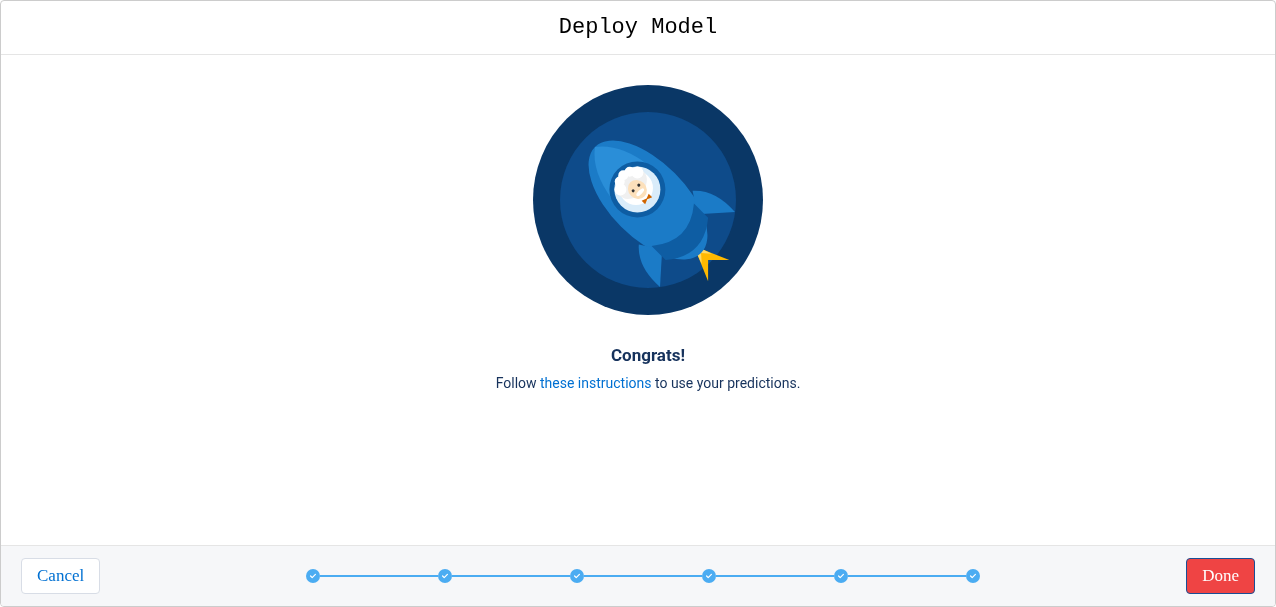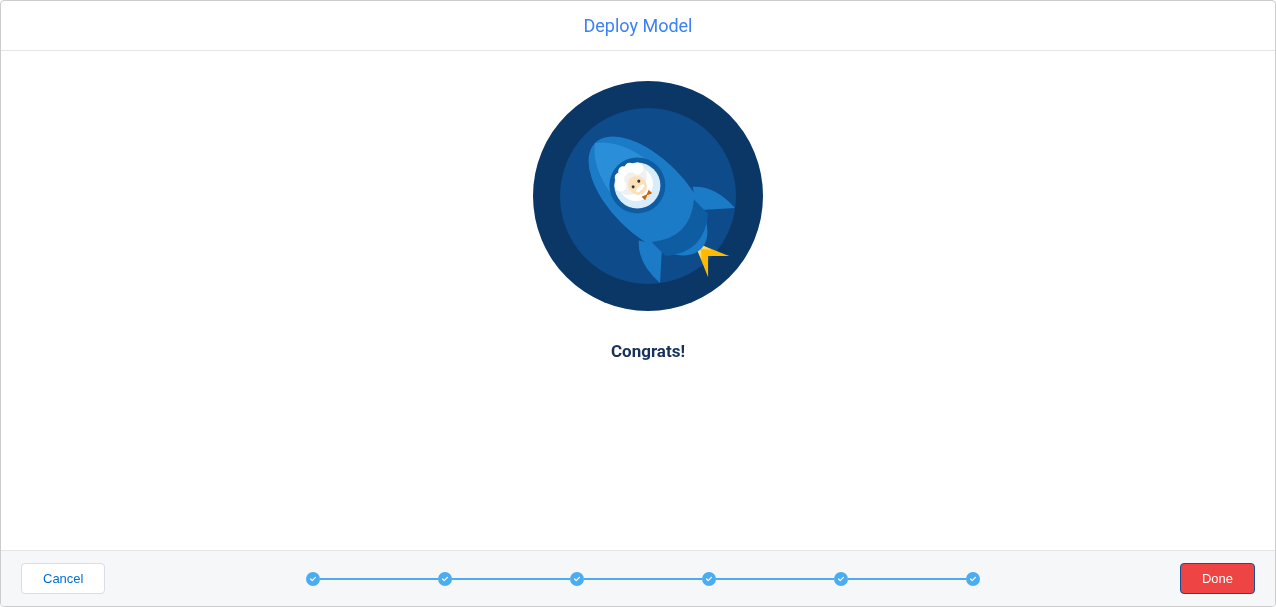--- a/index.html
+++ b/index.html
@@ -17,23 +17,24 @@
       flex-direction: column;
       border: 1px solid #ccc;
       border-radius: 4px;
     }
     .header {
       text-align: center;
       padding: 14px 0;
       border-bottom: 1px solid #e5e5e5;
     }
     .header-title {
-      font-size: 18px;
+      font-size: 22px;
       font-weight: 400;
-      color: #3b82f6;
+      color: #000000;
+      font-family: Liberation Mono, monospace;
     }
     .content {
       flex: 1;
       display: flex;
       flex-direction: column;
       align-items: center;
       padding-top: 30px;
       padding-left: 20px;
     }
     .illustration {
@@ -58,25 +59,25 @@
     }
     .footer {
       border-top: 1px solid #e5e5e5;
       background: #f6f7f9;
       padding: 12px 20px;
       display: flex;
       align-items: center;
       justify-content: space-between;
     }
     .btn {
-      font-size: 13px;
-      padding: 7px 21px;
+      font-size: 17px;
+      padding: 7px 15px;
       border-radius: 4px;
       cursor: pointer;
-      font-family: Liberation Sans, sans-serif;
+      font-family: Liberation Serif, serif;
     }
     .btn-cancel {
       background: #ffffff;
       border: 1px solid #d8dde6;
       color: #0070d2;
     }
     .btn-done {
       background: #ef4444;
       border: 1px solid #194e95;
       color: #ffffff;
@@ -156,20 +157,23 @@
         <circle cx="119" cy="98" r="1.5" fill="#333"></circle>
 
         <ellipse cx="115" cy="104" rx="5" ry="2" fill="#ffffff"></ellipse>
 
         <path d="M110 111 L115 113 L120 111 L120 116 L115 114 L110 116 Z" fill="#d06500"></path>
       </g>
     </svg>
   </div>
 
   <h2 class="congrats-title">Congrats!</h2>
+  <p class="instruction-text">
+    <span>Follow </span><a href="#">these instructions</a><span> to use your predictions.</span>
+  </p>
 </div>
 
 <div class="footer">
   <button class="btn btn-cancel">Cancel</button>
 
   <div class="progress-track">
     <div class="step-dot">
       <svg viewBox="0 0 10 10">
           <path d="M2 5 L4 7 L8 3" stroke="#fff" stroke-width="1.5" fill="none" stroke-linecap="round" stroke-linejoin="round"></path>
         </svg>

